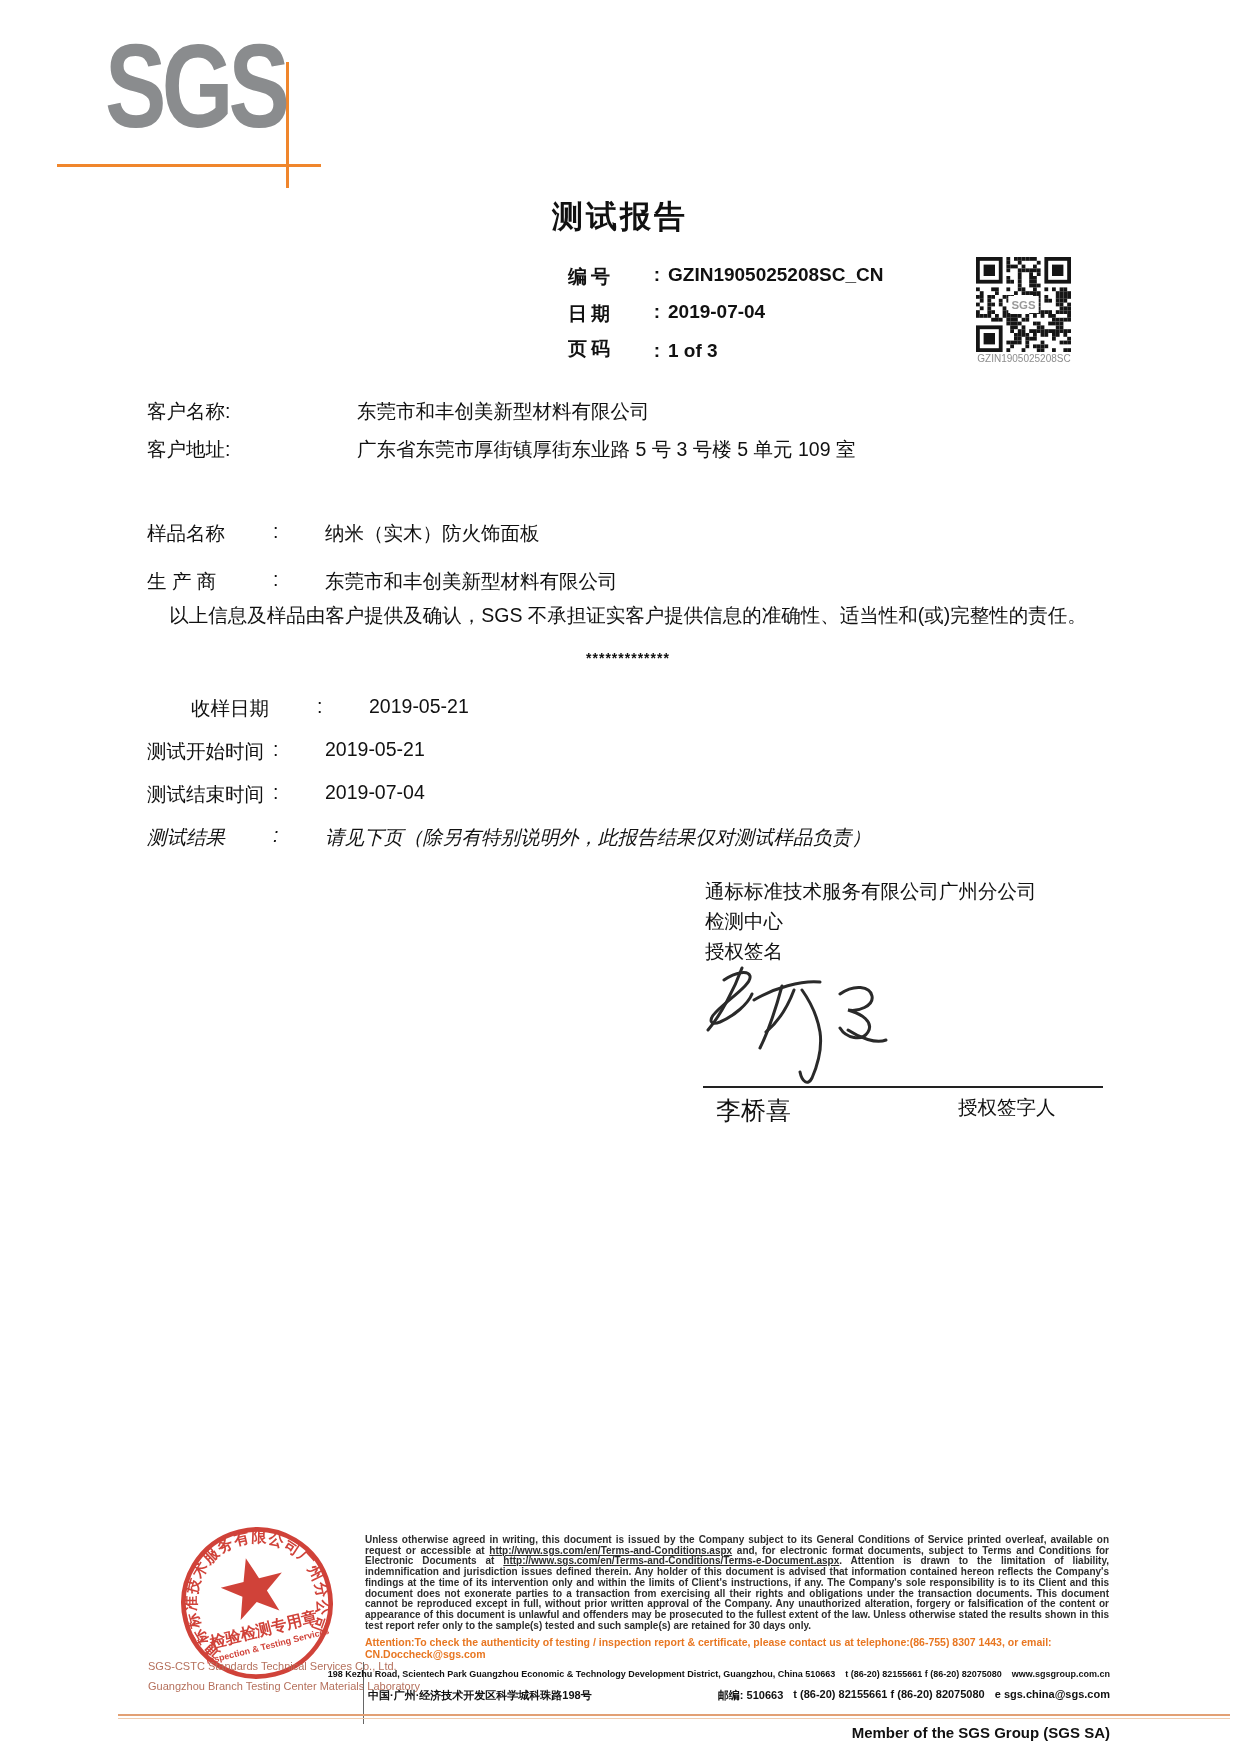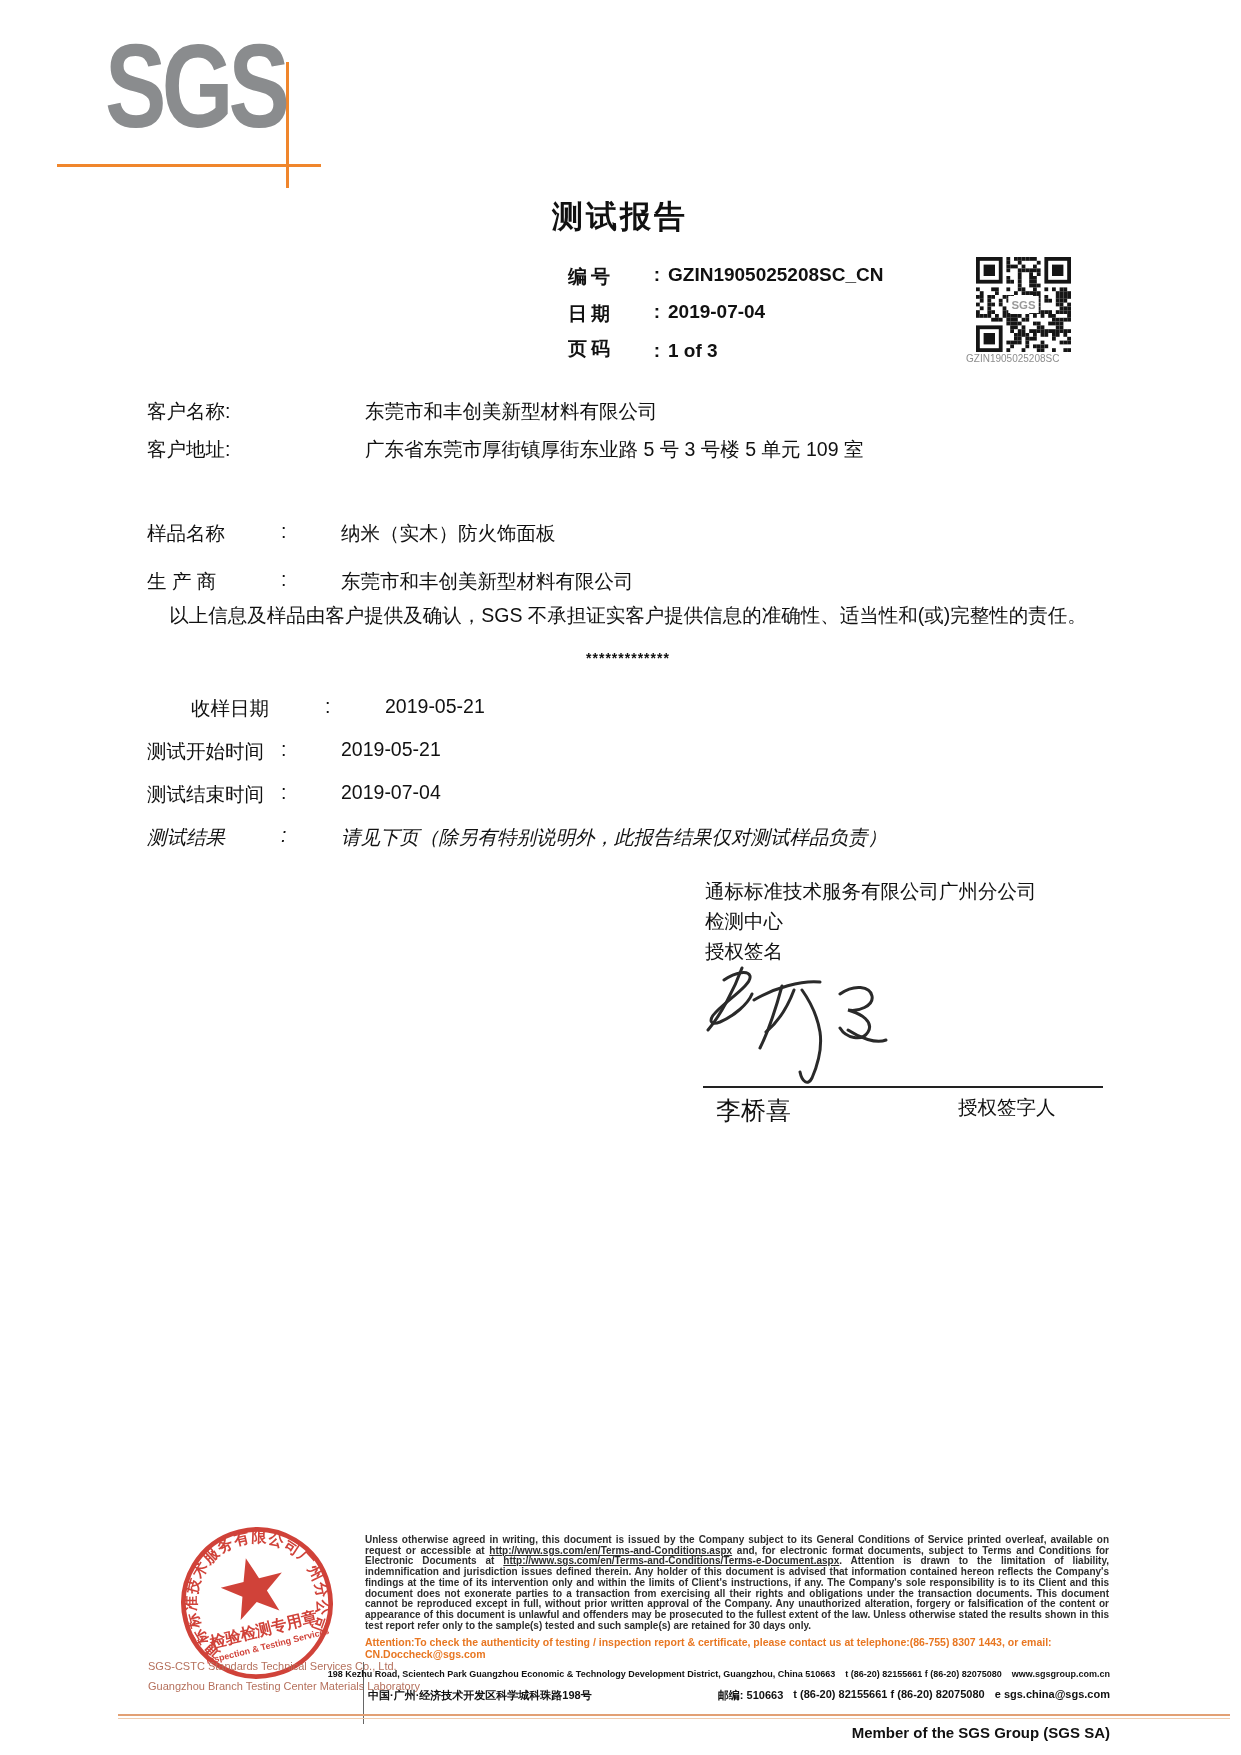--- a/index.html
+++ b/index.html
@@ -13,24 +13,24 @@
   .logo-hline{position:absolute;left:0;top:109px;width:264px;height:3px;background:#f0862c;}
   .logo-vline{position:absolute;left:229px;top:7px;width:3px;height:126px;background:#f0862c;}
 
   
   .doc-title{position:absolute;left:552px;top:196px;font-size:31px;font-weight:bold;letter-spacing:3px;}
   .hrow{position:absolute;left:568px;height:24px;font-size:19px;font-weight:bold;display:flex;}
   .hrow .hl{width:78px;letter-spacing:4px;}
   .hrow .hc{width:22px;text-align:center;}
   .hrow .hv{white-space:nowrap;}
   .qr-box{position:absolute;left:976px;top:257px;width:95px;height:95px;}
-  .qr-caption{position:absolute;left:966px;top:353px;width:116px;text-align:left;font-size:10px;color:#8d8d8d;}
+  .qr-caption{position:absolute;left:966px;top:353px;width:116px;text-align:center;font-size:10px;color:#8d8d8d;}
 
   
-  .crow{position:absolute;font-size:19.5px;display:flex;white-space:nowrap;gap:8px;}
+  .crow{position:absolute;font-size:19.5px;display:flex;white-space:nowrap;}
   .crow .lab{width:210px;}
   .crow .lab2{width:126px;}
   .crow .col{width:52px;}
   .stmt{position:absolute;left:140px;top:601px;width:976px;text-align:center;font-size:19.5px;line-height:29px;}
   .stars{position:absolute;left:140px;top:650px;width:976px;text-align:center;font-size:14px;font-weight:bold;letter-spacing:1px;}
 
   
   .sig-block{position:absolute;left:705px;font-size:19.5px;line-height:30px;}
   .sig-img{position:absolute;left:690px;top:960px;width:240px;height:130px;}
   .sig-line{position:absolute;left:703px;top:1086px;width:400px;height:1.5px;background:#222;}

